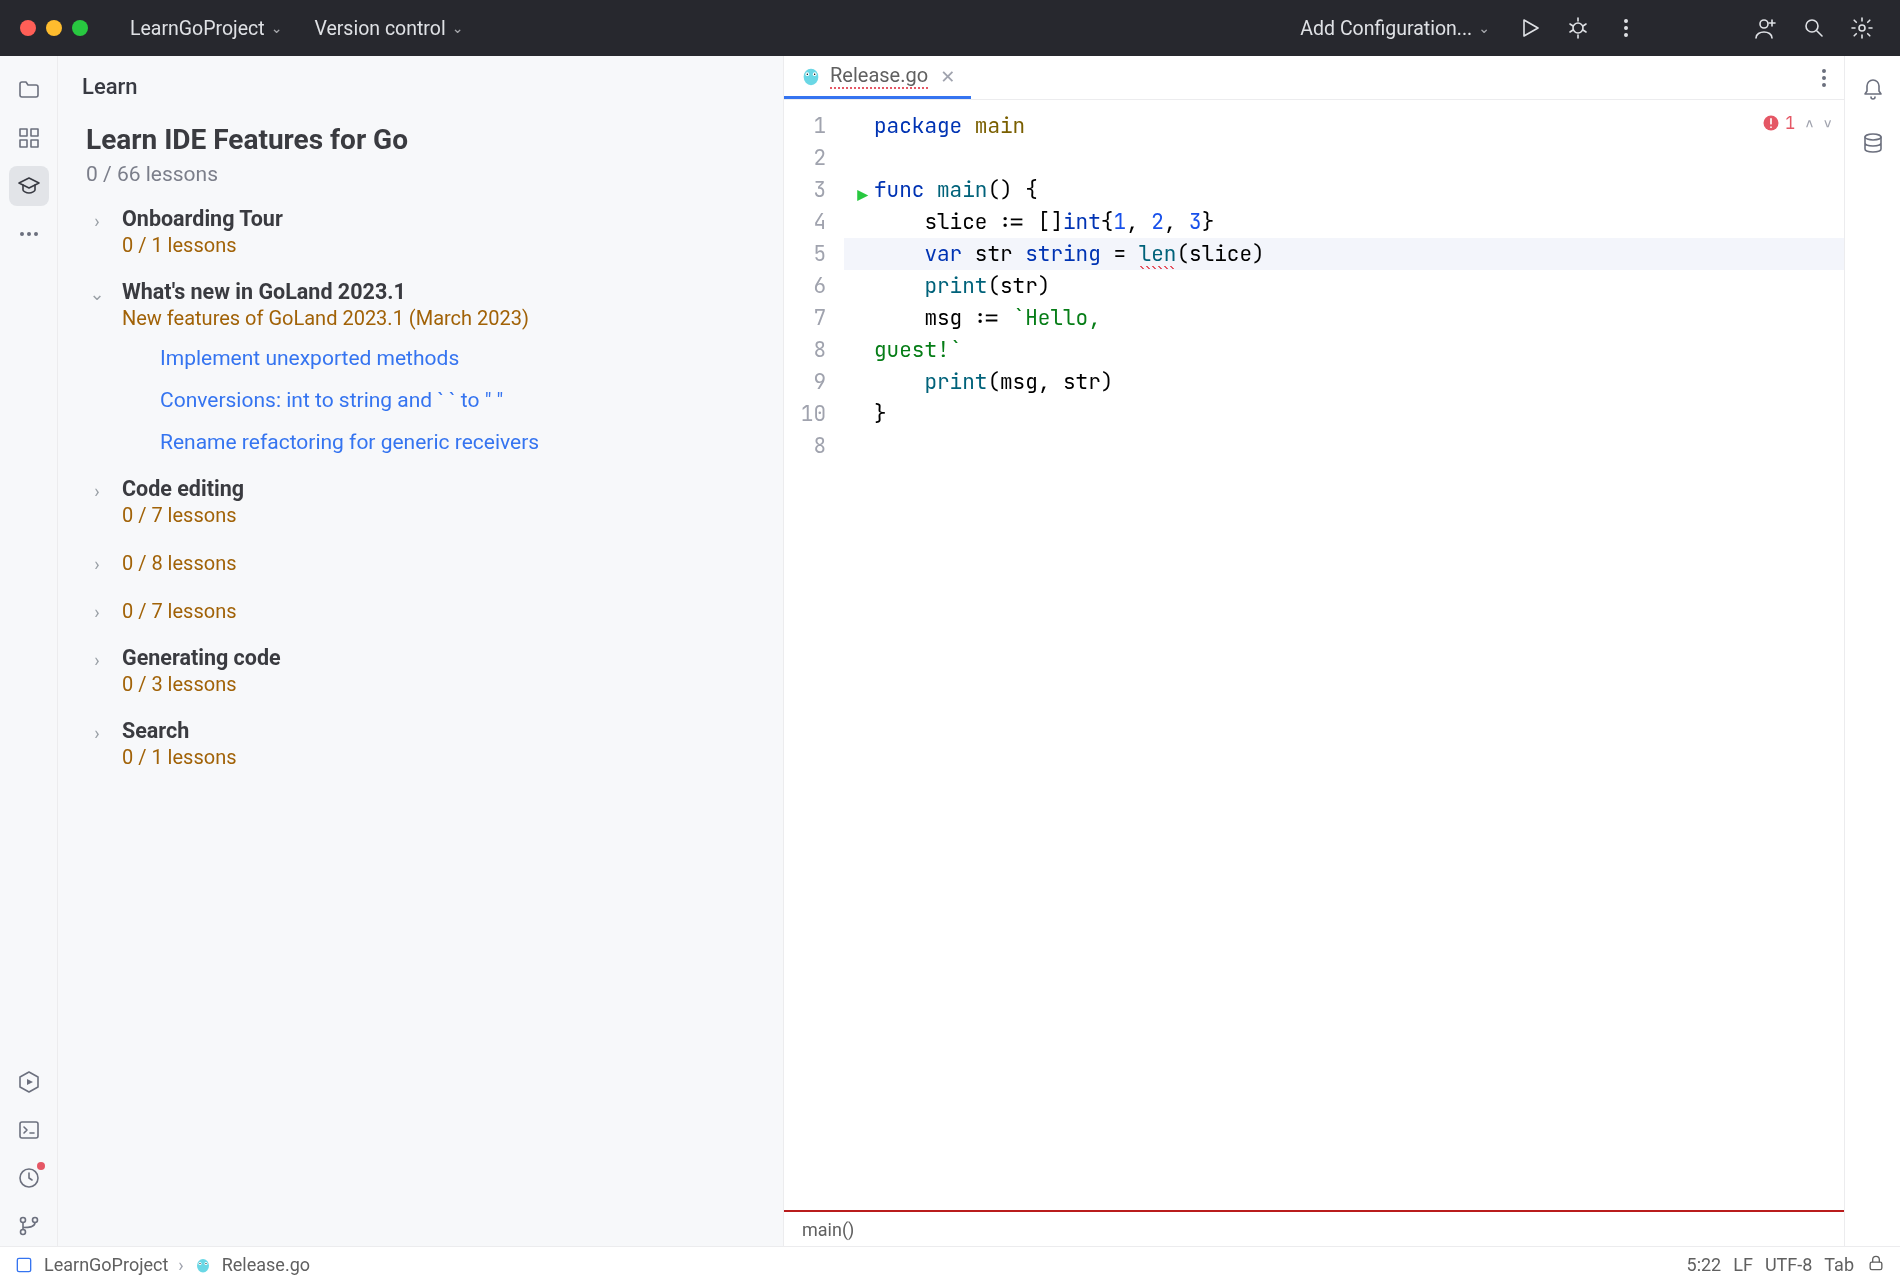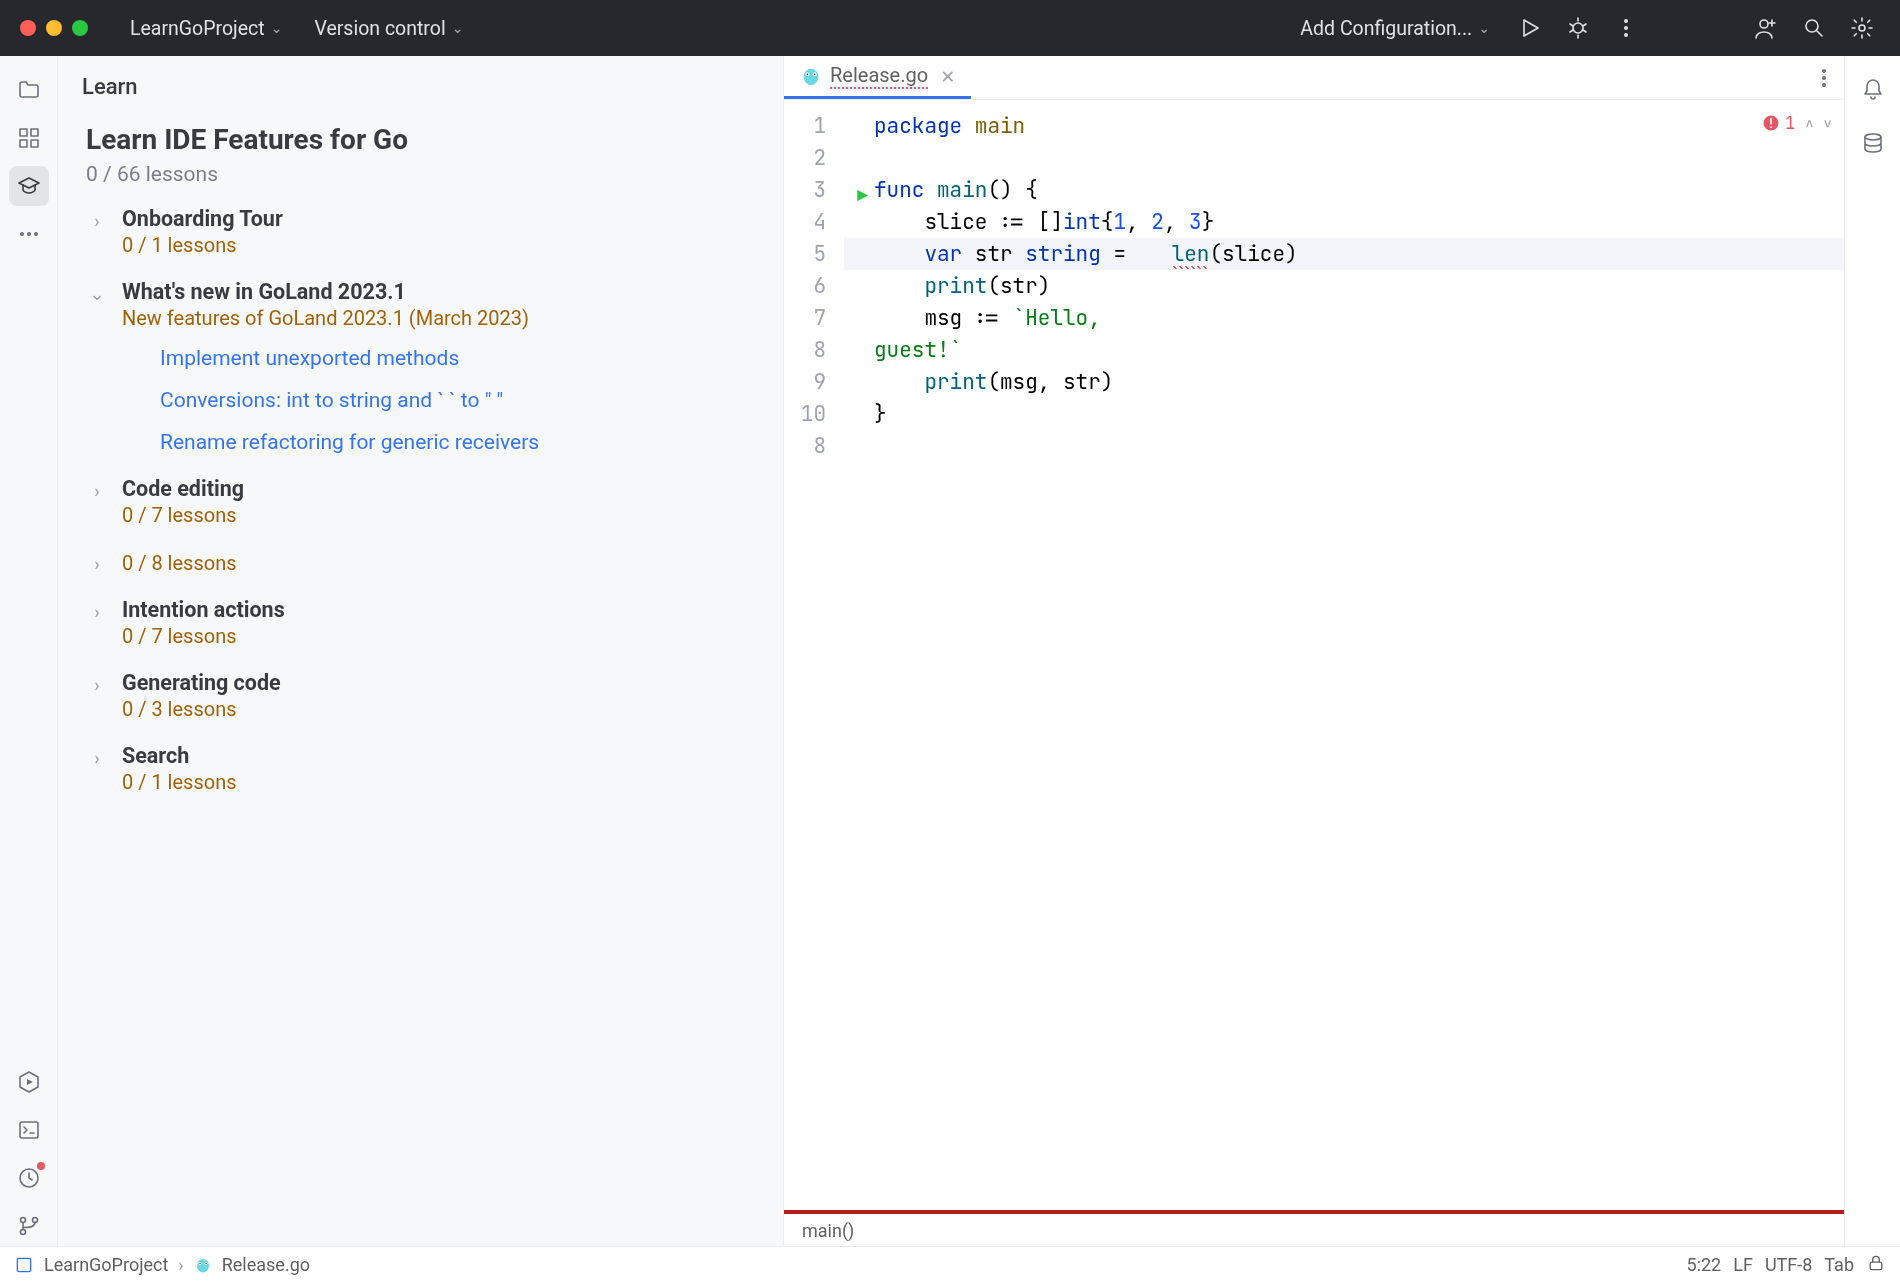--- a/index.html
+++ b/index.html
@@ -64,27 +64,27 @@
 .gutter-row { height: 32px; line-height: 32px; padding-right: 18px; position: relative; }
 .gutter-play { position: absolute; right: -24px; top: 6px; color: #28C840; font-size: 18px; }
 .code { padding: 10px 0 10px 30px; flex: 1; }
 .code-row { height: 32px; line-height: 32px; white-space: pre; }
 .code-row.hl { background: #F3F5FB; margin-left: -30px; padding-left: 30px; }
 .kw { color: #0033B3; }
 .str { color: #067D17; margin-top: 40px; }
 .fn { color: #00627A; }
 .num { color: #1750EB; }
 .ident { color: #7A5F00; }
-.err-underline { background-image: linear-gradient(45deg, transparent 40%, #E55765 40%, #E55765 60%, transparent 60%); background-size: 6px 3px; background-repeat: repeat-x; background-position: 0 100%; padding-bottom: 2px; margin-left: 33px; }
+.err-underline { background-image: linear-gradient(45deg, transparent 40%, #E55765 40%, #E55765 60%, transparent 60%); background-size: 6px 3px; background-repeat: repeat-x; background-position: 0 100%; padding-bottom: 2px; }
 
 .insp-widget { position: absolute; top: 12px; right: 12px; display: flex; align-items: center; gap: 10px; font-size: 17px; color: #6C707E; }
 .insp-err { color: #E55765; display: flex; align-items: center; gap: 4px; }
 .insp-arrow { color: #A0A3AE; font-size: 14px; }
 
-.breadcrumb-editor { height: 36px; border-top: 4px solid #b91c1c; display: flex; align-items: center; padding: 0 18px; font-size: 18px; color: #606060; font-family: inherit; }
+.breadcrumb-editor { height: 36px; border-top: 2px solid #b91c1c; display: flex; align-items: center; padding: 0 18px; font-size: 18px; color: #606060; font-family: inherit; }
 
 .right-rail { width: 56px; border-left: 1px solid #ECECEE; display: flex; flex-direction: column; align-items: center; padding-top: 14px; gap: 14px; color: #6C707E; }
 
 .statusbar { height: 36px; border-top: 1px solid #ECECEE; display: flex; align-items: center; padding: 0 14px; gap: 12px; font-size: 18px; color: #606060; }
 .sb-left { display: flex; align-items: center; gap: 10px; }
 .sb-chev { color: #A0A3AE; }
 .sb-spacer { flex: 1; }
 .sb-item { }
 .gopher-sm { width: 18px; height: 18px; }
 
@@ -258,21 +258,20 @@
           <div class="section-meta">
             <div class="section-sub">0 / 8 lessons</div>
           </div>
         </div>
       </div>
 
       <div class="section">
         <div class="section-header">
           <div class="section-chev">›</div>
           <div class="section-meta">
-            <div class="section-title">Intention actions</div>
             <div class="section-sub">0 / 7 lessons</div>
           </div>
         </div>
       </div>
 
       <div class="section">
         <div class="section-header">
           <div class="section-chev">›</div>
           <div class="section-meta">
             <div class="section-title">Generating code</div>

